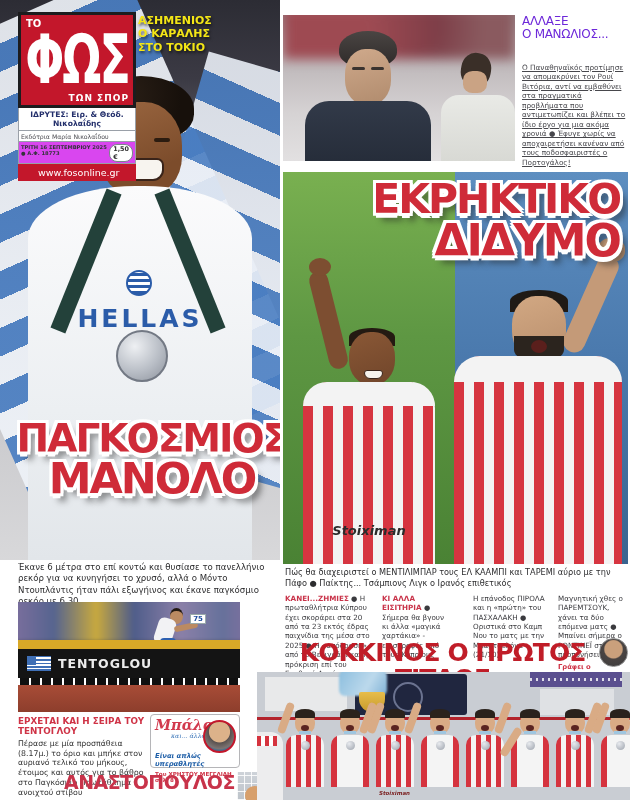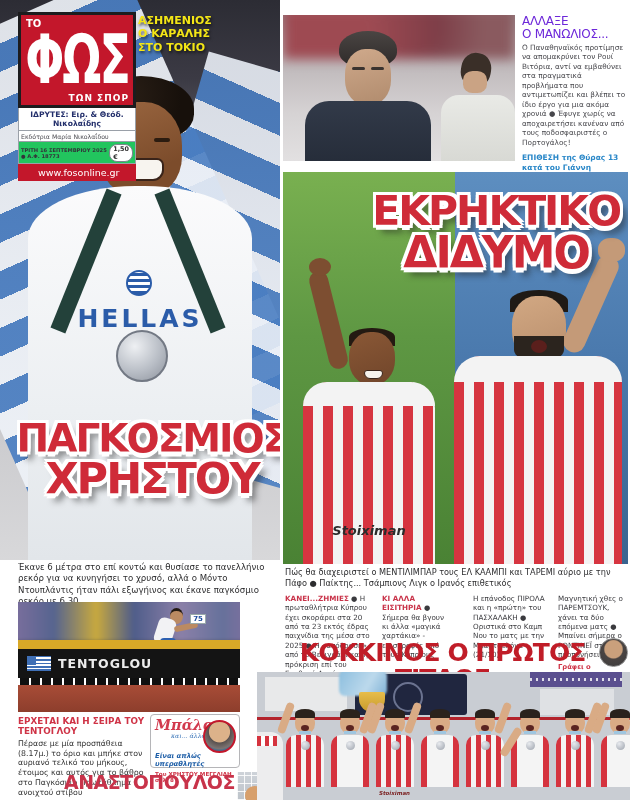--- a/index.html
+++ b/index.html
@@ -45,21 +45,21 @@
   
   .masthead{left:18px;top:12px;width:118px;z-index:6;}
   .logo-box{position:relative;height:96px;background:#c3172b;border:3px solid #1c1c1e;box-sizing:border-box;
     display:flex;align-items:center;justify-content:center;}
   .logo-top{position:absolute;left:5px;top:3px;color:#fff;font-size:10px;font-weight:700;}
   .logo-main{color:#fff;font-size:46px;font-weight:700;letter-spacing:-2px;transform:scaleY(1.45);}
   .logo-bottom{position:absolute;right:4px;bottom:2px;color:#fff;font-size:9px;font-weight:700;letter-spacing:1px;}
   .mh-founders{background:#fff;border:1px solid #9aa0a8;border-top:none;color:#232f6b;font-weight:700;
     font-size:7.6px;text-align:center;padding:2px 1px;}
   .mh-publisher{background:#fff;border:1px solid #9aa0a8;border-top:none;color:#4c4c52;font-size:6.2px;padding:1.5px 2px;}
-  .mh-daterow{background:#22c55e;border:1px solid #9aa0a8;border-top:none;display:flex;align-items:center;
+  .mh-daterow{background:#d946ef;border:1px solid #9aa0a8;border-top:none;display:flex;
     justify-content:space-between;padding:1.5px 2px;}
   .mh-date{color:#33333a;font-size:5.2px;font-weight:700;}
   .mh-price{border:1px solid #7d848c;border-radius:8px;padding:0 3px;font-size:6.4px;font-weight:700;color:#333;background:#fff;}
   .mh-site{background:#c3172b;color:#fff;font-weight:400;font-size:9.5px;padding:3px 20px;}
 
   
   .kar-caption{left:18px;top:562px;width:254px;font-size:8.6px;line-height:1.32;color:#2d2d2f;}
 
   
   .tent-photo{left:18px;top:602px;width:222px;height:110px;overflow:hidden;background:#333;}
@@ -128,31 +128,31 @@
   .coach-torso{position:absolute;left:22px;top:86px;width:126px;height:60px;border-radius:24px 24px 0 0;
     background:linear-gradient(180deg,#323a49,#262d3a);}
   .fig2-head{position:absolute;left:178px;top:38px;width:30px;height:34px;border-radius:46%;
     background:#3a2f28;transform:rotate(10deg);}
   .fig2-face{position:absolute;left:180px;top:56px;width:24px;height:22px;border-radius:40%;background:#caa384;}
   .fig2-torso{position:absolute;left:158px;top:80px;width:74px;height:66px;border-radius:18px 18px 0 0;
     background:linear-gradient(180deg,#e9eae6,#d8d9d4);}
 
   .pao-text{left:522px;top:15px;width:106px;}
   .pao-hl{color:#6d28d9;font-size:12px;font-weight:400;line-height:1.12;letter-spacing:-.3px;}
-  .pao-body{font-size:7.3px;color:#47474c;line-height:1.3;margin-top:1px;}
+  .pao-body{font-size:7.3px;color:#47474c;line-height:1.3;margin-top:21px;text-decoration:underline;}
   .pao-sub{font-size:7.5px;color:#2987c8;font-weight:700;margin-top:6px;line-height:1.25;}
   .pao-byline{font-size:7px;color:#cf3346;font-weight:700;margin-top:5px;line-height:1.25;}
 
   
   .duo-photo{left:283px;top:172px;width:345px;height:392px;overflow:hidden;}
   .duo-left{position:absolute;left:0;top:0;width:172px;height:392px;
     background:linear-gradient(180deg,#79b050 0%,#5e9743 42%,#4a8234 100%);}
   .duo-right{position:absolute;left:172px;top:0;width:173px;height:392px;
     background:linear-gradient(180deg,#5d8ec0 0%,#4a79ad 48%,#3a648f 100%);}
-  .duo-hl{position:absolute;right:8px;top:20px;text-align:center;}
+  .duo-hl{position:absolute;right:8px;top:8px;text-align:right;}
   .duo-hl .l1{font-size:41px;}
   .duo-hl .l2{font-size:44px;}
   .stripes{background:repeating-linear-gradient(90deg,#d63540 0 10px,#f3f3f3 10px 20px);}
   .p1{position:absolute;left:10px;bottom:0;width:152px;height:232px;}
   .p1-arm{position:absolute;left:26px;top:-62px;width:19px;height:100px;border-radius:10px;background:#7d4e31;transform:rotate(-14deg);}
   .p1-hand{position:absolute;left:16px;top:-74px;width:22px;height:18px;border-radius:50%;background:#7d4e31;}
   .p1-head{position:absolute;left:56px;top:0;width:46px;height:53px;border-radius:46%;background:linear-gradient(160deg,#8a5836,#70452a);}
   .p1-hair{position:absolute;left:56px;top:-4px;width:46px;height:18px;border-radius:50% 50% 0 0;background:#241a12;}
   .p1-smile{position:absolute;left:71px;top:38px;width:17px;height:7px;border-radius:3px 3px 6px 6px;background:#f6f2ec;border:1px solid #3a241a;}
   .p1-torso{position:absolute;left:10px;top:50px;width:132px;height:182px;border-radius:26px 26px 0 0;}
@@ -236,21 +236,21 @@
     <div class="kar-ribbon-l"></div>
     <div class="kar-ribbon-r"></div>
     <div class="kar-medal"></div>
     <div class="abs kicker">
       <div>ΑΣΗΜΕΝΙΟΣ</div>
       <div>Ο ΚΑΡΑΛΗΣ</div>
       <div>ΣΤΟ ΤΟΚΙΟ</div>
     </div>
     <div class="abs hl-pank hl-red">
       <div class="l1">ΠΑΓΚΟΣΜΙΟΣ</div>
-      <div class="l2">ΧΡΗΣΤΟΥ</div>
+      <div class="l2">ΜΑΝΟΛΟ</div>
     </div>
   </div>
 
   <div class="abs masthead">
     <div class="logo-box">
       <span class="logo-top">ΤΟ</span>
       <span class="logo-main">ΦΩΣ</span>
       <span class="logo-bottom">ΤΩΝ ΣΠΟΡ</span>
     </div>
     <div class="mh-founders">ΙΔΡΥΤΕΣ: Ειρ. &amp; Θεόδ. Νικολαΐδης</div>

